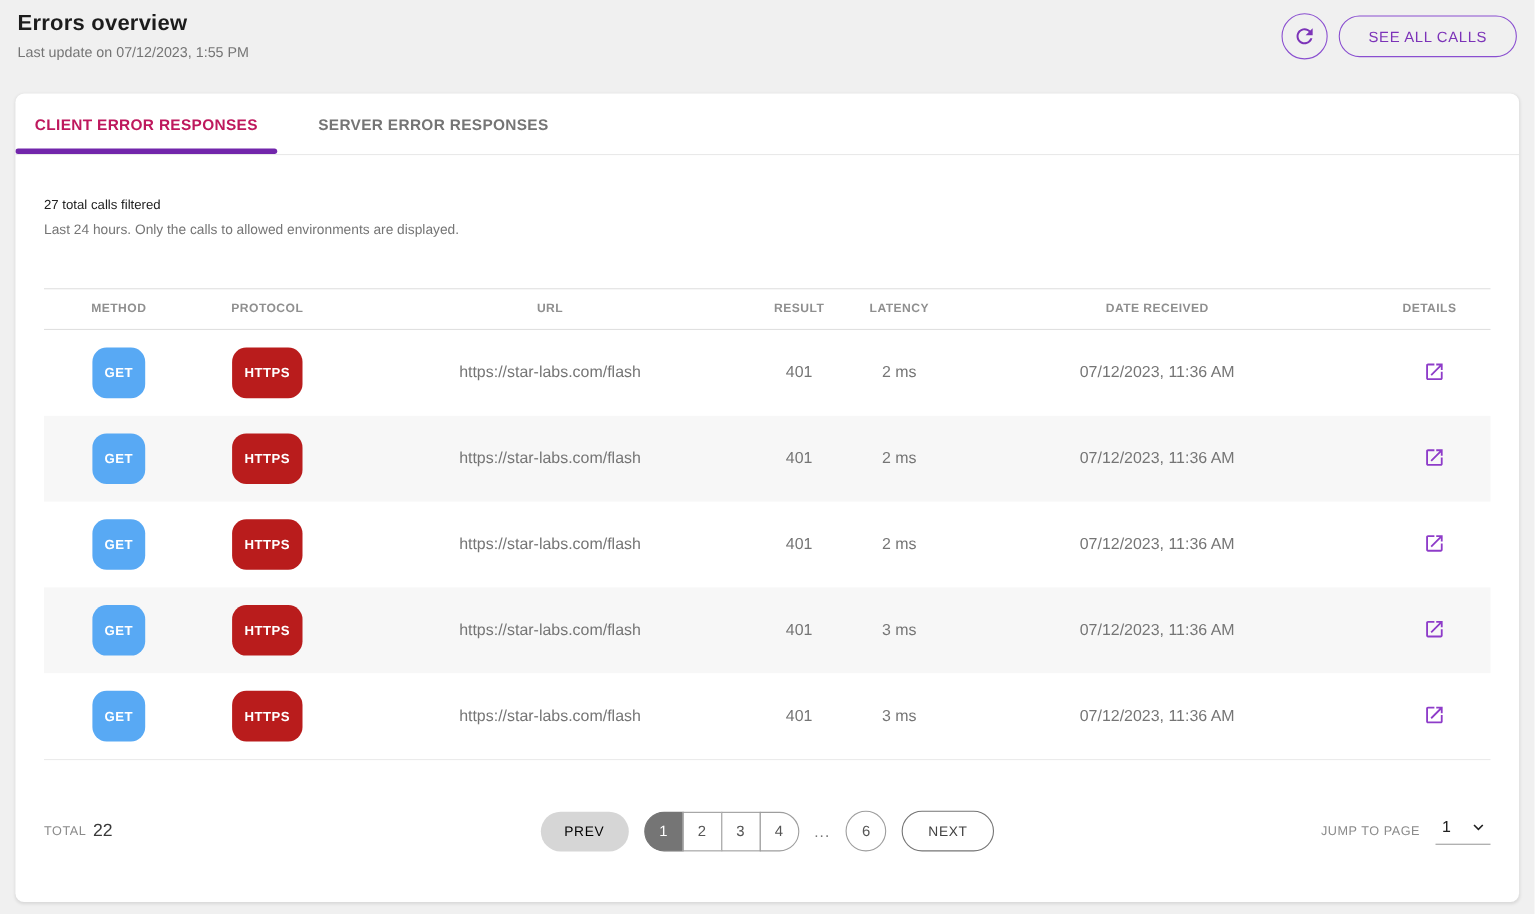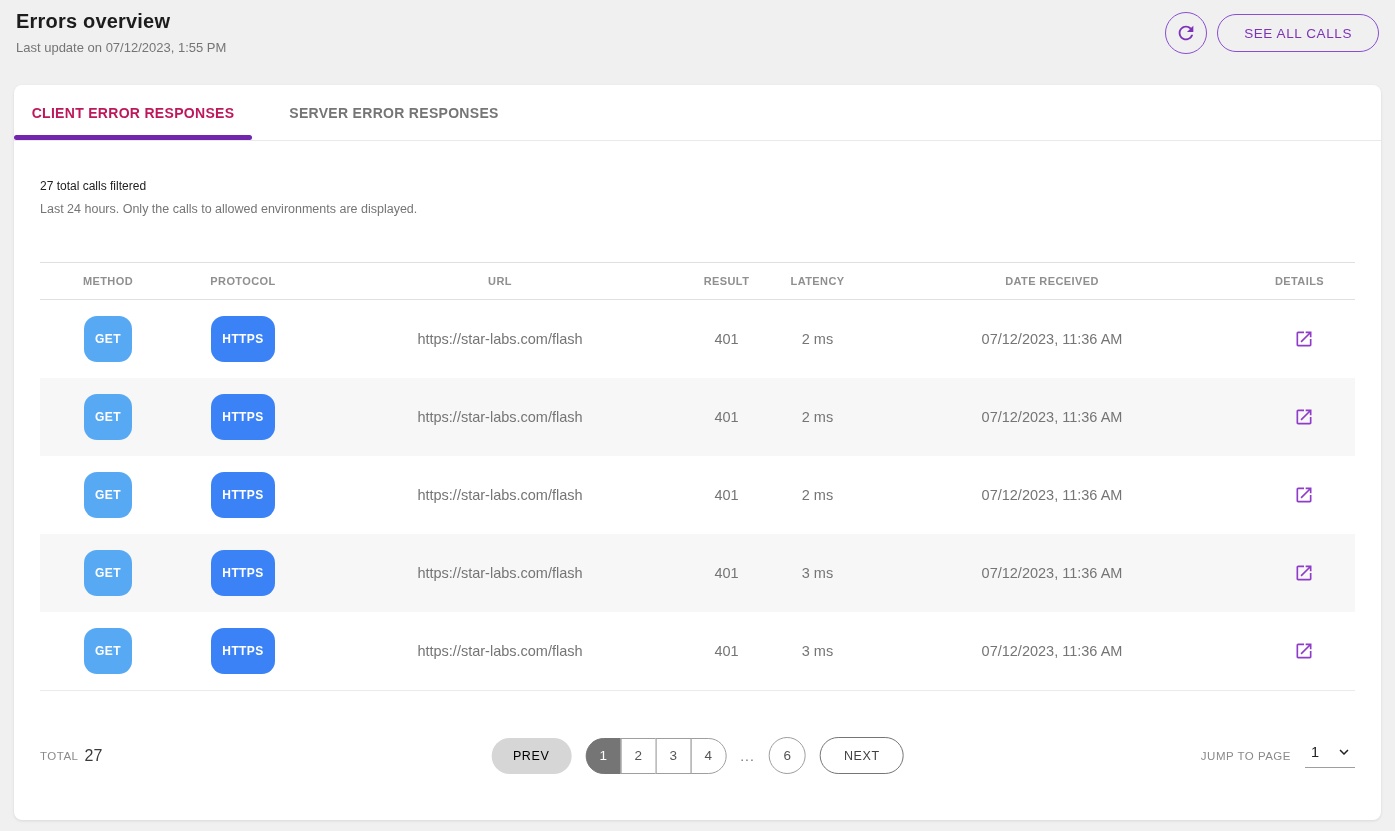--- a/index.html
+++ b/index.html
@@ -65,21 +65,21 @@
     font-size:11px; font-weight:700; color:#8f8f8f; letter-spacing:.4px;
   }
   .thead > div, .trow > div { padding-left:12px; }
   .trow { height:78px; font-size:14.5px; color:#757575; }
   .trow.alt { background:#f7f7f7; }
   .badge {
     display:inline-block; padding:16px 11px; border-radius:13px;
     color:#fff; font-size:12px; font-weight:700; letter-spacing:.4px;
   }
   .badge-method { background:#58a9f4; }
-  .badge-protocol { background:#3b82f6; }
+  .badge-protocol { background:#b91c1c; }
   .details-btn {
     background:none; border:none; cursor:pointer; color:#8e3cc9;
     display:inline-flex; align-items:center; margin-left:8px; padding:2px;
   }
   
   .footer-divider { border-top:1px solid #ebebeb; margin-top:0; }
   .card-footer {
     position:relative; flex:1; display:flex; align-items:center;
     justify-content:space-between;
   }
@@ -238,21 +238,21 @@
               </svg>
             </button></div>
       </div>
     </div>
 
     <div class="footer-divider"></div>
 
     <div class="card-footer">
       <div class="total">
         <span class="total-label">TOTAL</span>
-        <span class="total-value">27</span>
+        <span class="total-value">22</span>
       </div>
 
       <div class="pagination">
         <button class="pg-prev" disabled="">PREV</button>
         <div class="page-group">
           <button class="pg-page first active">1</button>
           <button class="pg-page">2</button>
           <button class="pg-page">3</button>
           <button class="pg-page last">4</button>
         </div>

